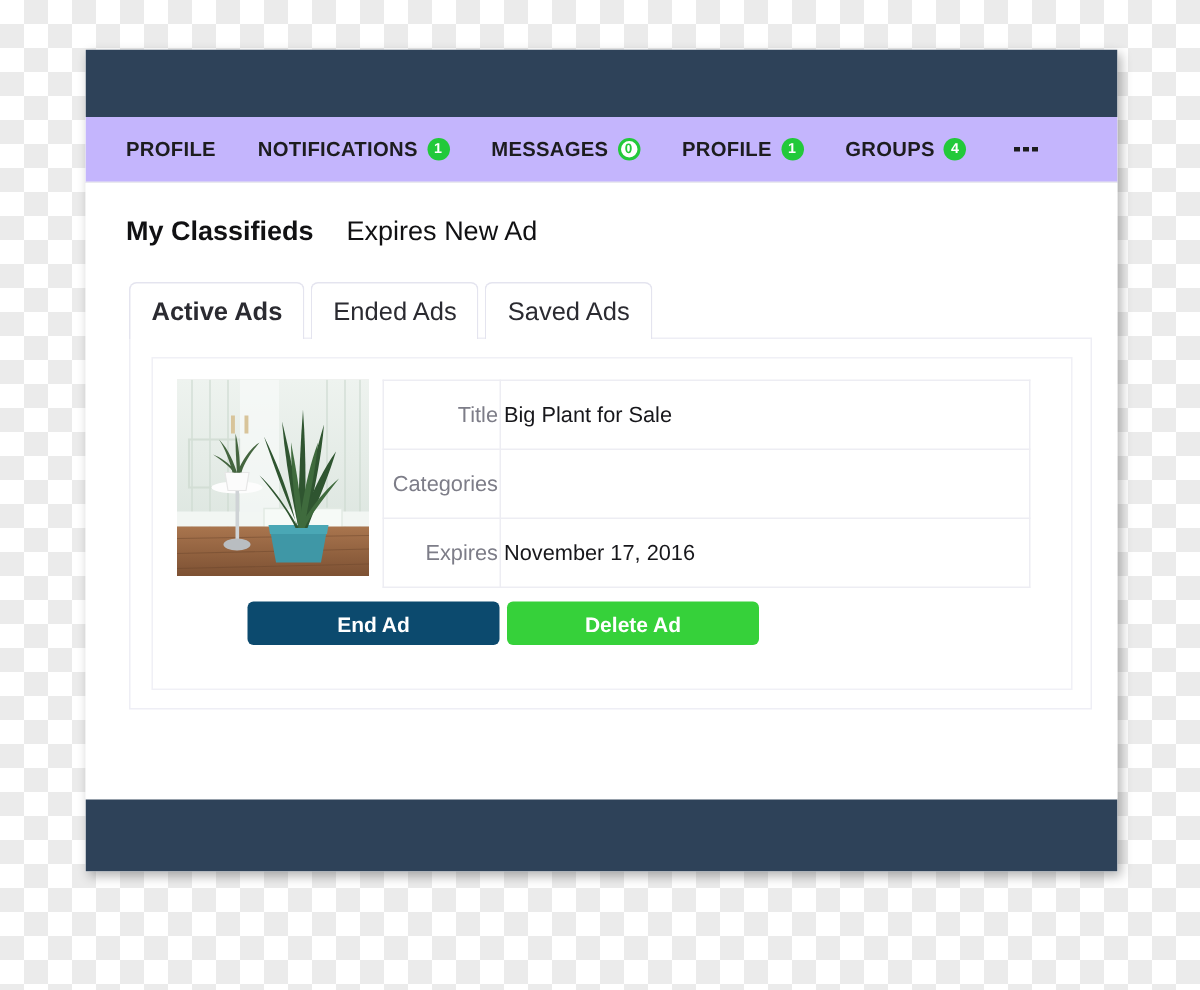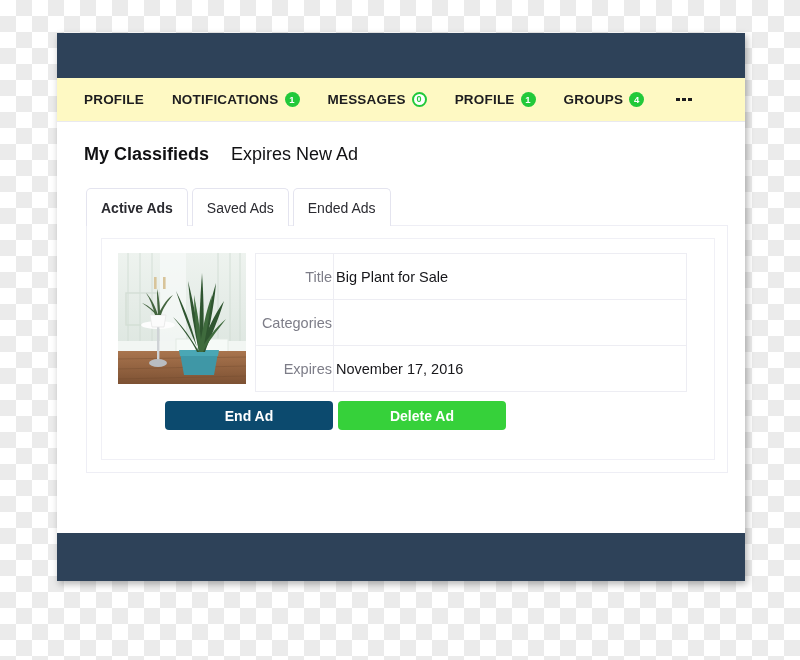--- a/index.html
+++ b/index.html
@@ -42,21 +42,21 @@
     left: 0;
     bottom: 0;
     width: 100%;
     height: 48px;
     background: #2e4259;
   }
 
   
   .top-nav {
     height: 44px;
-    background: #fef9c3;
+    background: #c4b5fd;
     border-bottom: 1px solid #e9e9ef;
     display: flex;
     align-items: center;
     padding: 0 0 0 27px;
     box-sizing: border-box;
   }
   .nav-item {
     display: flex;
     align-items: center;
     font-size: 13.5px;
@@ -135,21 +135,21 @@
     height: 40px;
     display: flex;
     align-items: flex-end;
   }
   .tab {
     height: 38px;
     box-sizing: border-box;
     padding: 0 14px;
     display: flex;
     align-items: center;
-    font-size: 14px;
+    font-size: 17px;
     color: #2b2b31;
     background: #ffffff;
     border: 1px solid #e4e4ef;
     border-bottom: none;
     border-radius: 5px 5px 0 0;
     margin-right: 4px;
     cursor: pointer;
     position: relative;
     z-index: 2;
   }
@@ -299,22 +299,22 @@
 
     <div class="sub-nav">
       <div class="sub-nav-item active">My Classifieds</div>
       <div class="sub-nav-item">Expires New Ad</div>
     </div>
 
     <div class="notice">You have access to create new ads</div>
 
     <div class="tabs-row">
       <div class="tab active">Active Ads</div>
+      <div class="tab">Ended Ads</div>
       <div class="tab">Saved Ads</div>
-      <div class="tab">Ended Ads</div>
     </div>
 
     <div class="tab-panel">
       <div class="ad-panel">
 
         <div class="ad-inner">
 
           <div class="thumb">
             <svg width="128" height="131" viewBox="0 0 128 131" xmlns="http://www.w3.org/2000/svg">
               <defs>

